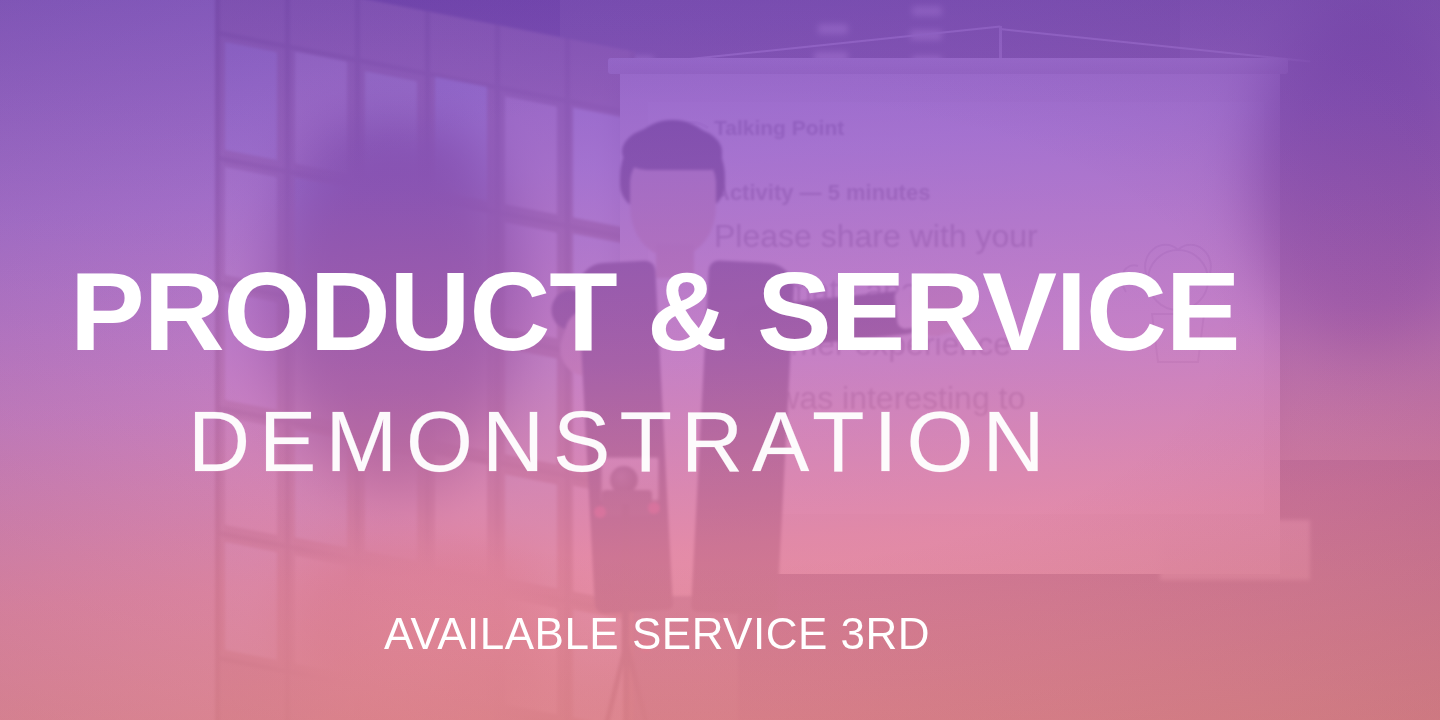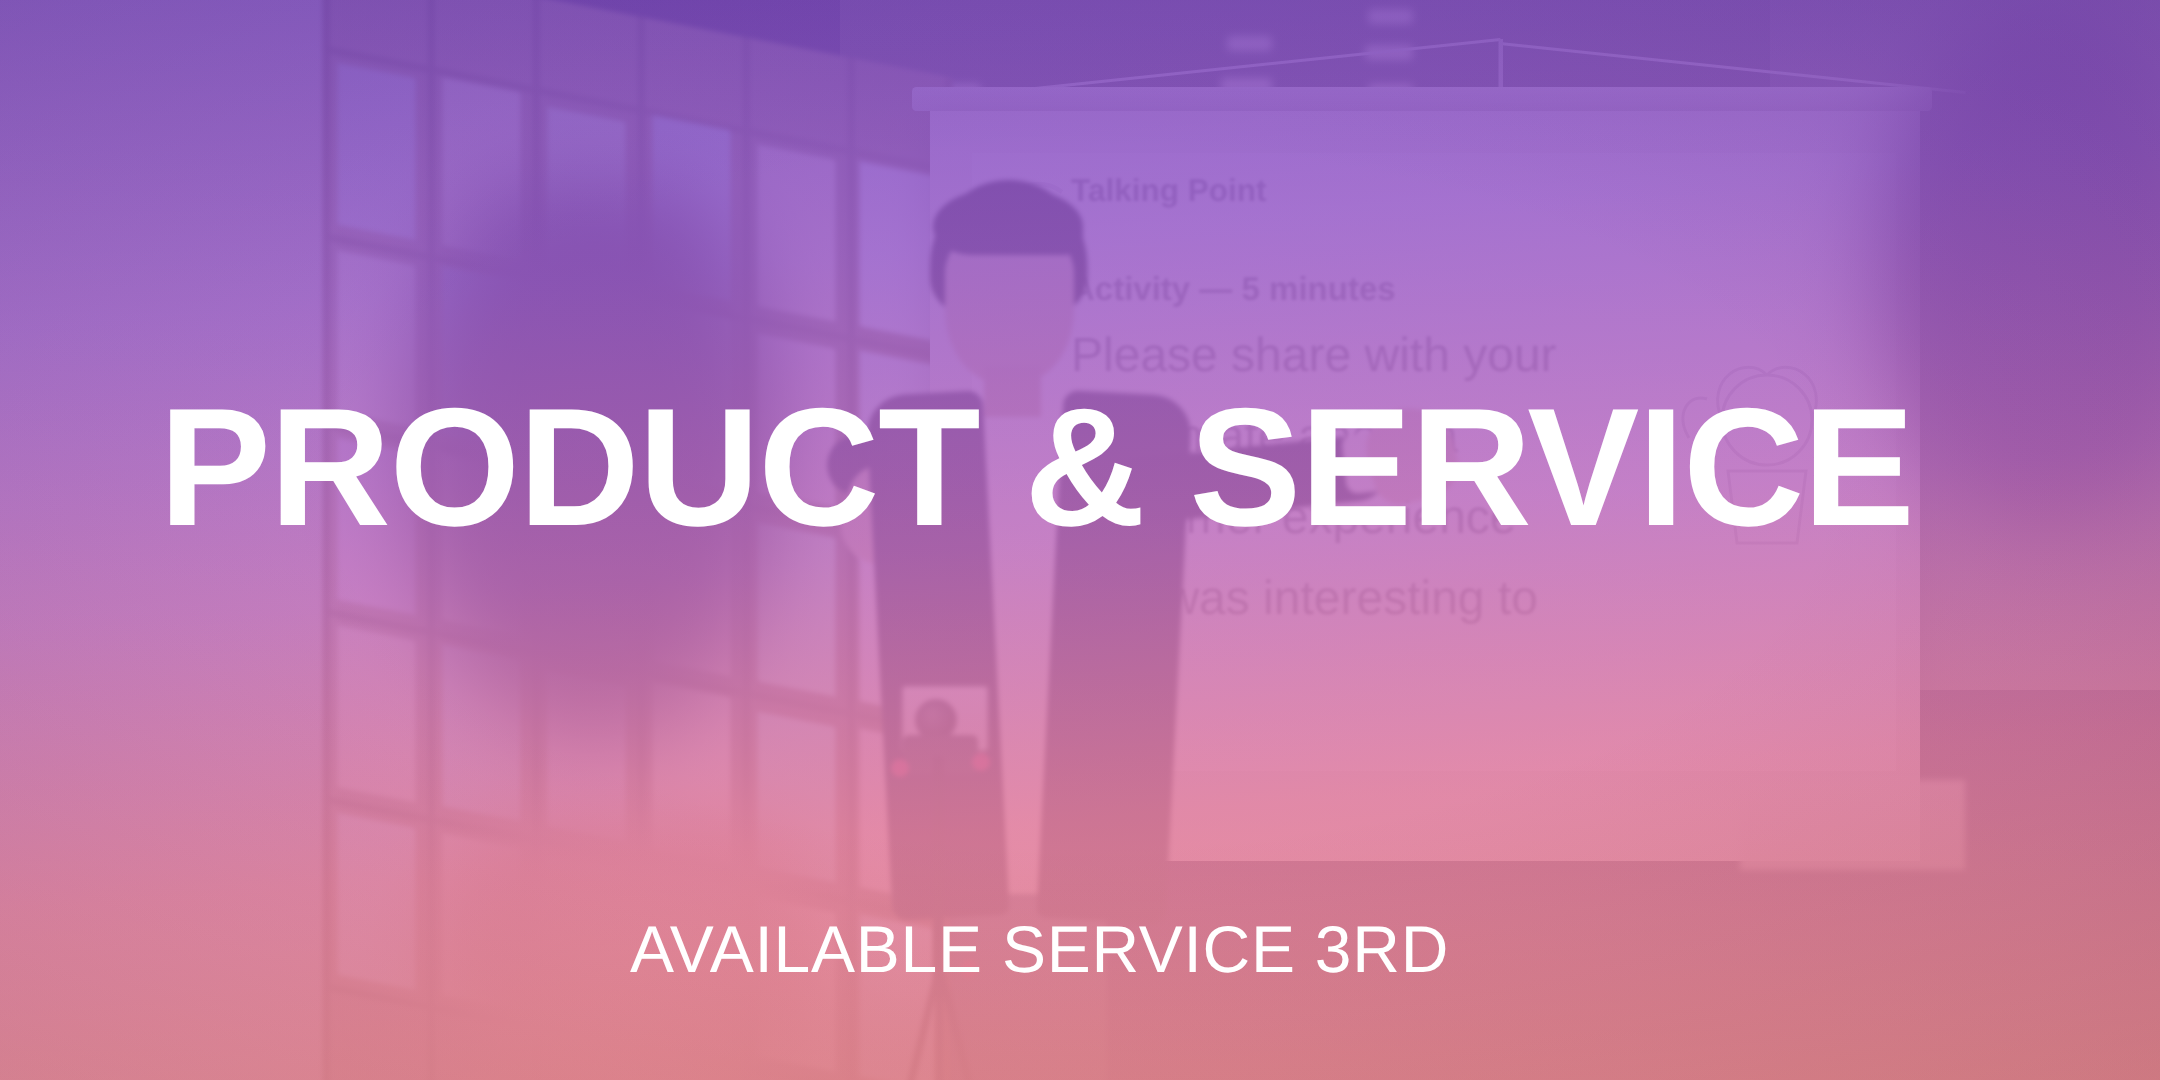--- a/index.html
+++ b/index.html
@@ -276,21 +276,21 @@
       rgba(245,150,150,0.40) 100%);
   }
   .overlay-vig {
     position: absolute; inset: 0;
     background: radial-gradient(ellipse 85% 80% at 50% 46%,
       rgba(0,0,0,0) 40%, rgba(60,20,70,0.16) 100%);
   }
 
   
   .text-layer {
-    position: absolute; inset: 0; margin-left: 36px;
+    position: absolute; inset: 0;
   }
   .headline {
     position: absolute;
     left: 70px;
     top: 256px;
     font-size: 112px;
     line-height: 1;
     font-weight: 700;
     letter-spacing: -1px;
     color: #ffffff;
@@ -463,16 +463,17 @@
     <div class="fg-blur-bottom"></div>
     <div class="fg-head-right"></div>
   </div>
 
   <div class="overlay"></div>
   <div class="overlay-tint"></div>
   <div class="overlay-vig"></div>
 
   <div class="text-layer">
     <div class="headline">PRODUCT &amp; SERVICE</div>
+    <div class="subhead">DEMONSTRATION</div>
     <div class="kicker">AVAILABLE SERVICE 3RD</div>
   </div>
 
 </div>
 
 </body></html>

